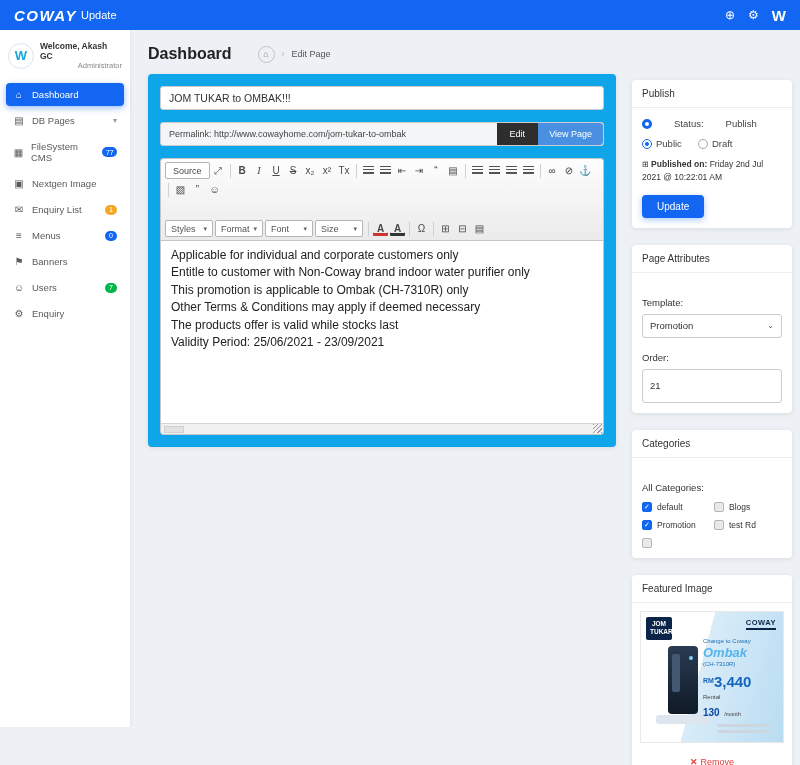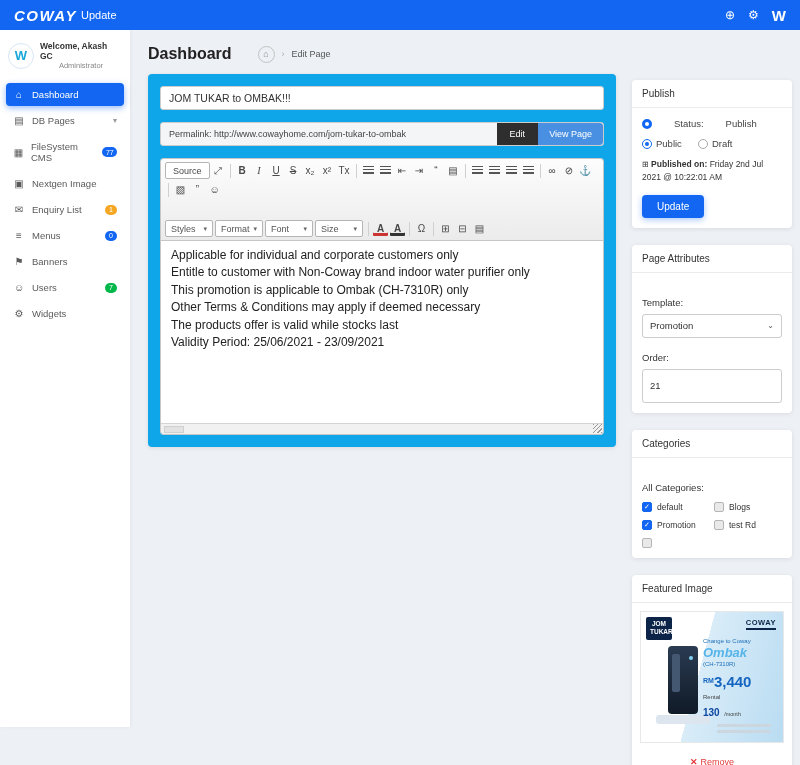--- a/index.html
+++ b/index.html
@@ -20,21 +20,21 @@
 
   
   .layout { display:flex; height:735px; align-items:flex-start; }
 
   
   .sidebar { width:130px; background:#fff; height:697px; box-shadow:1px 0 3px rgba(0,0,0,.05); flex:0 0 130px; }
   .profile { display:flex; align-items:center; gap:6px; padding:11px 8px 9px 8px; }
   .avatar { width:26px; height:26px; border-radius:50%; border:1px solid #d8e6f3; background:#fff;
             display:flex; align-items:center; justify-content:center; font-weight:bold; font-size:13px; color:#18a7d8; flex:0 0 26px;}
   .welcome { font-size:8.5px; font-weight:bold; color:#333; }
-  .role { font-size:7.5px; color:#888; text-align:center; }
+  .role { font-size:7.5px; color:#888; text-align:right; }
   .menu { padding:4px 6px; }
   .side-item { display:flex; align-items:center; gap:7px; padding:6px 7px; border-radius:4px;
                color:#5a5a5a; font-size:9.5px; margin-bottom:3px; cursor:pointer; }
   .side-item.active { background:#1266f1; color:#fff; box-shadow:0 2px 6px rgba(18,102,241,.45); }
   .sicon { width:12px; text-align:center; font-size:10px; }
   .i-home::before{content:"⌂"} .i-pages::before{content:"▤"} .i-fs::before{content:"▦"}
   .i-img::before{content:"▣"} .i-enq::before{content:"✉"} .i-menu::before{content:"≡"}
   .i-ban::before{content:"⚑"} .i-wid::before{content:"⊞"} .i-usr::before{content:"☺"} .i-set::before{content:"⚙"}
   .i-globe::before{content:"⊕"} .i-gears::before{content:"⚙"} .i-cal::before{content:"⊞"}
   .badge { margin-left:auto; font-size:7px; color:#fff; border-radius:8px; padding:1.5px 4px; min-width:9px; text-align:center; }
@@ -201,21 +201,21 @@
         <span class="sicon i-ban"></span>
         <span>Banners</span>
       </div>
       <div class="side-item">
         <span class="sicon i-usr"></span>
         <span>Users</span>
         <span class="badge b-green">7</span>
       </div>
       <div class="side-item">
         <span class="sicon i-set"></span>
-        <span>Widgets</span>
+        <span>Enquiry</span>
       </div>
     </div>
   </div>
 
   <div class="main">
     <div class="page-head">
       <span class="page-title">Dashboard</span>
       <span class="crumb">
         <span class="crumb-home">⌂</span>
         <span class="crumb-sep">›</span>

